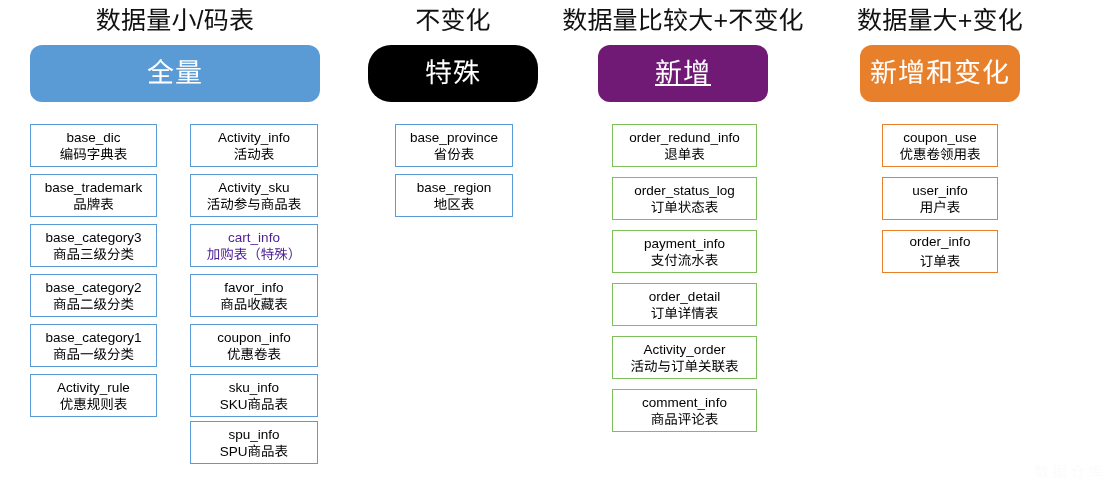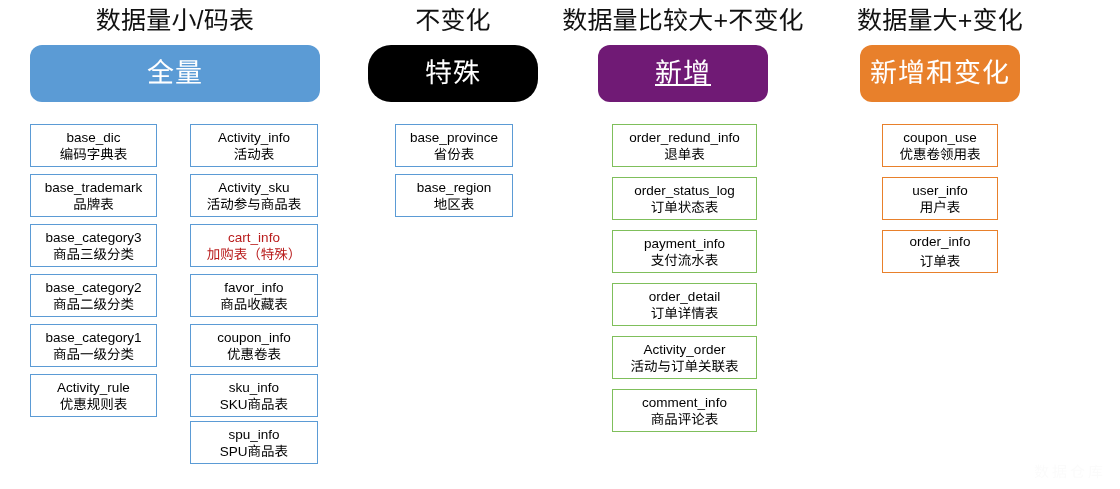--- a/index.html
+++ b/index.html
@@ -83,21 +83,21 @@
   }
   .tbox .t-cn {
     font-size: 13.5px;
     line-height: 17px;
     white-space: nowrap;
   }
   .tbox.border-blue   { border-color: #5B9BD5; }
   .tbox.border-green  { border-color: #7FBF5B; }
   .tbox.border-orange { border-color: #E8802B; }
   .tbox.text-red .t-en,
-  .tbox.text-red .t-cn { color: #b91c1c; }
+  .tbox.text-red .t-cn { color: #4c1d95; }
 
   
   .watermark {
     position: absolute;
     right: 14px;
     bottom: 8px;
     font-size: 15px;
     color: #fbfbfb;
     letter-spacing: 3px;
     user-select: none;

